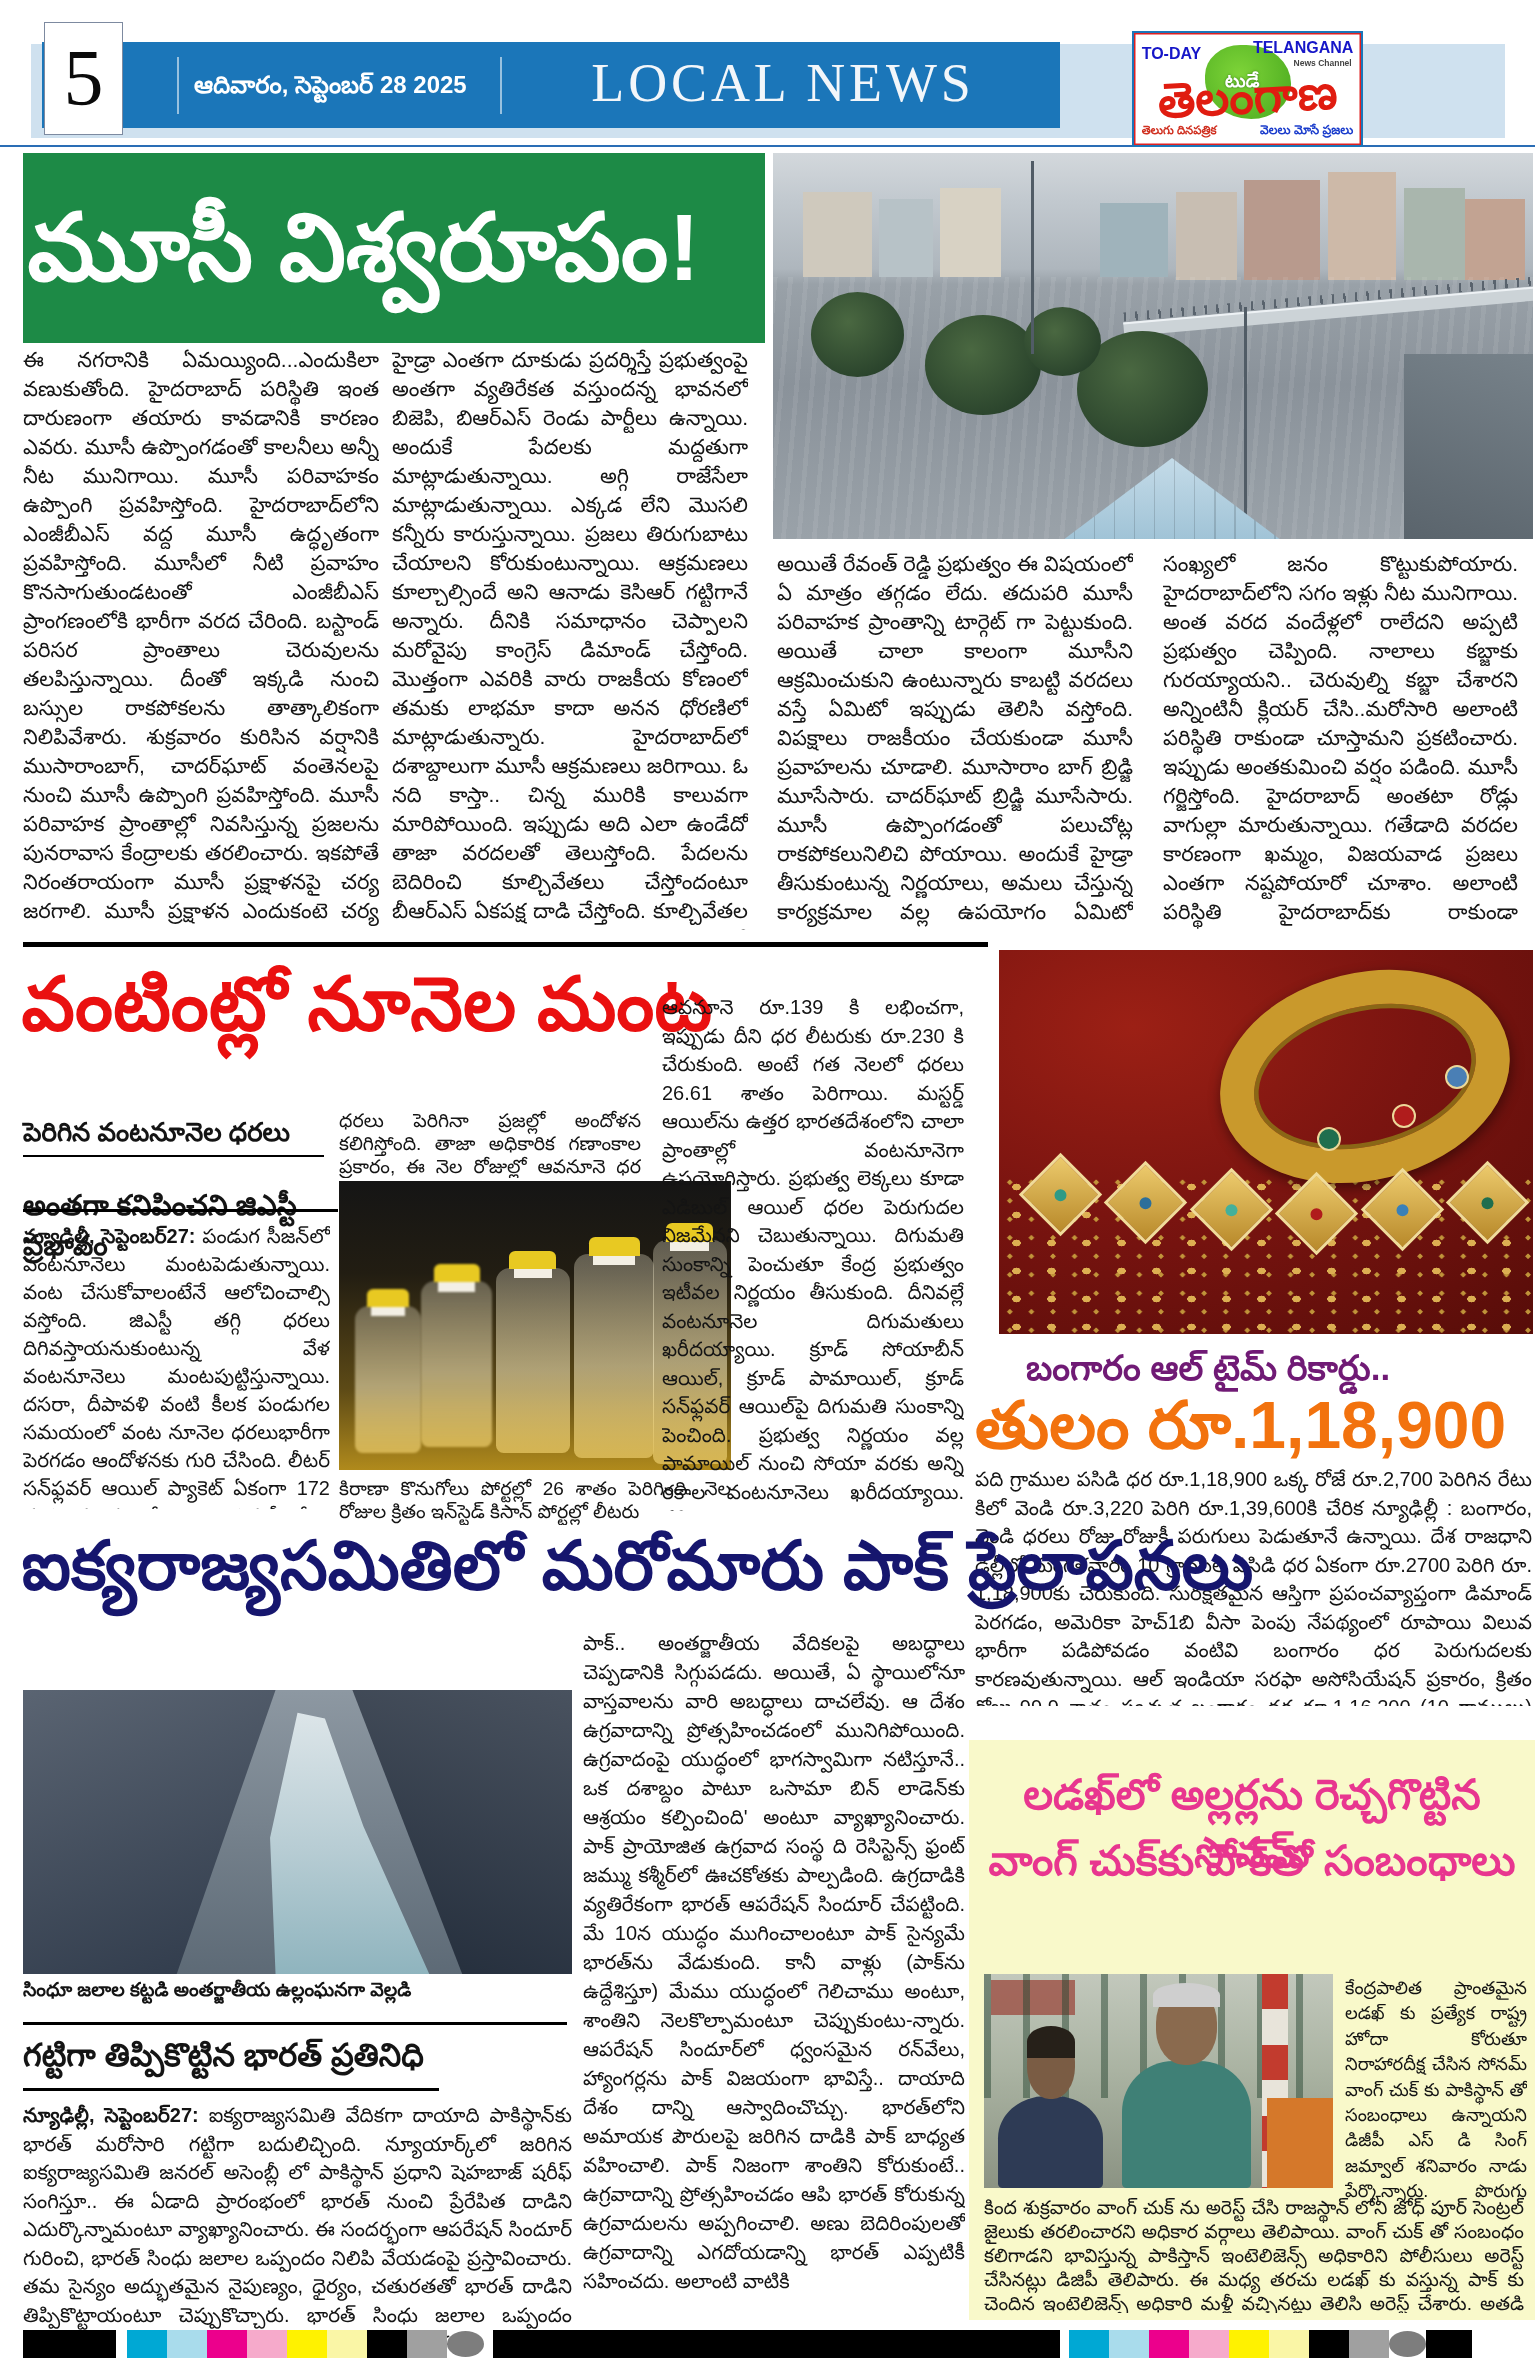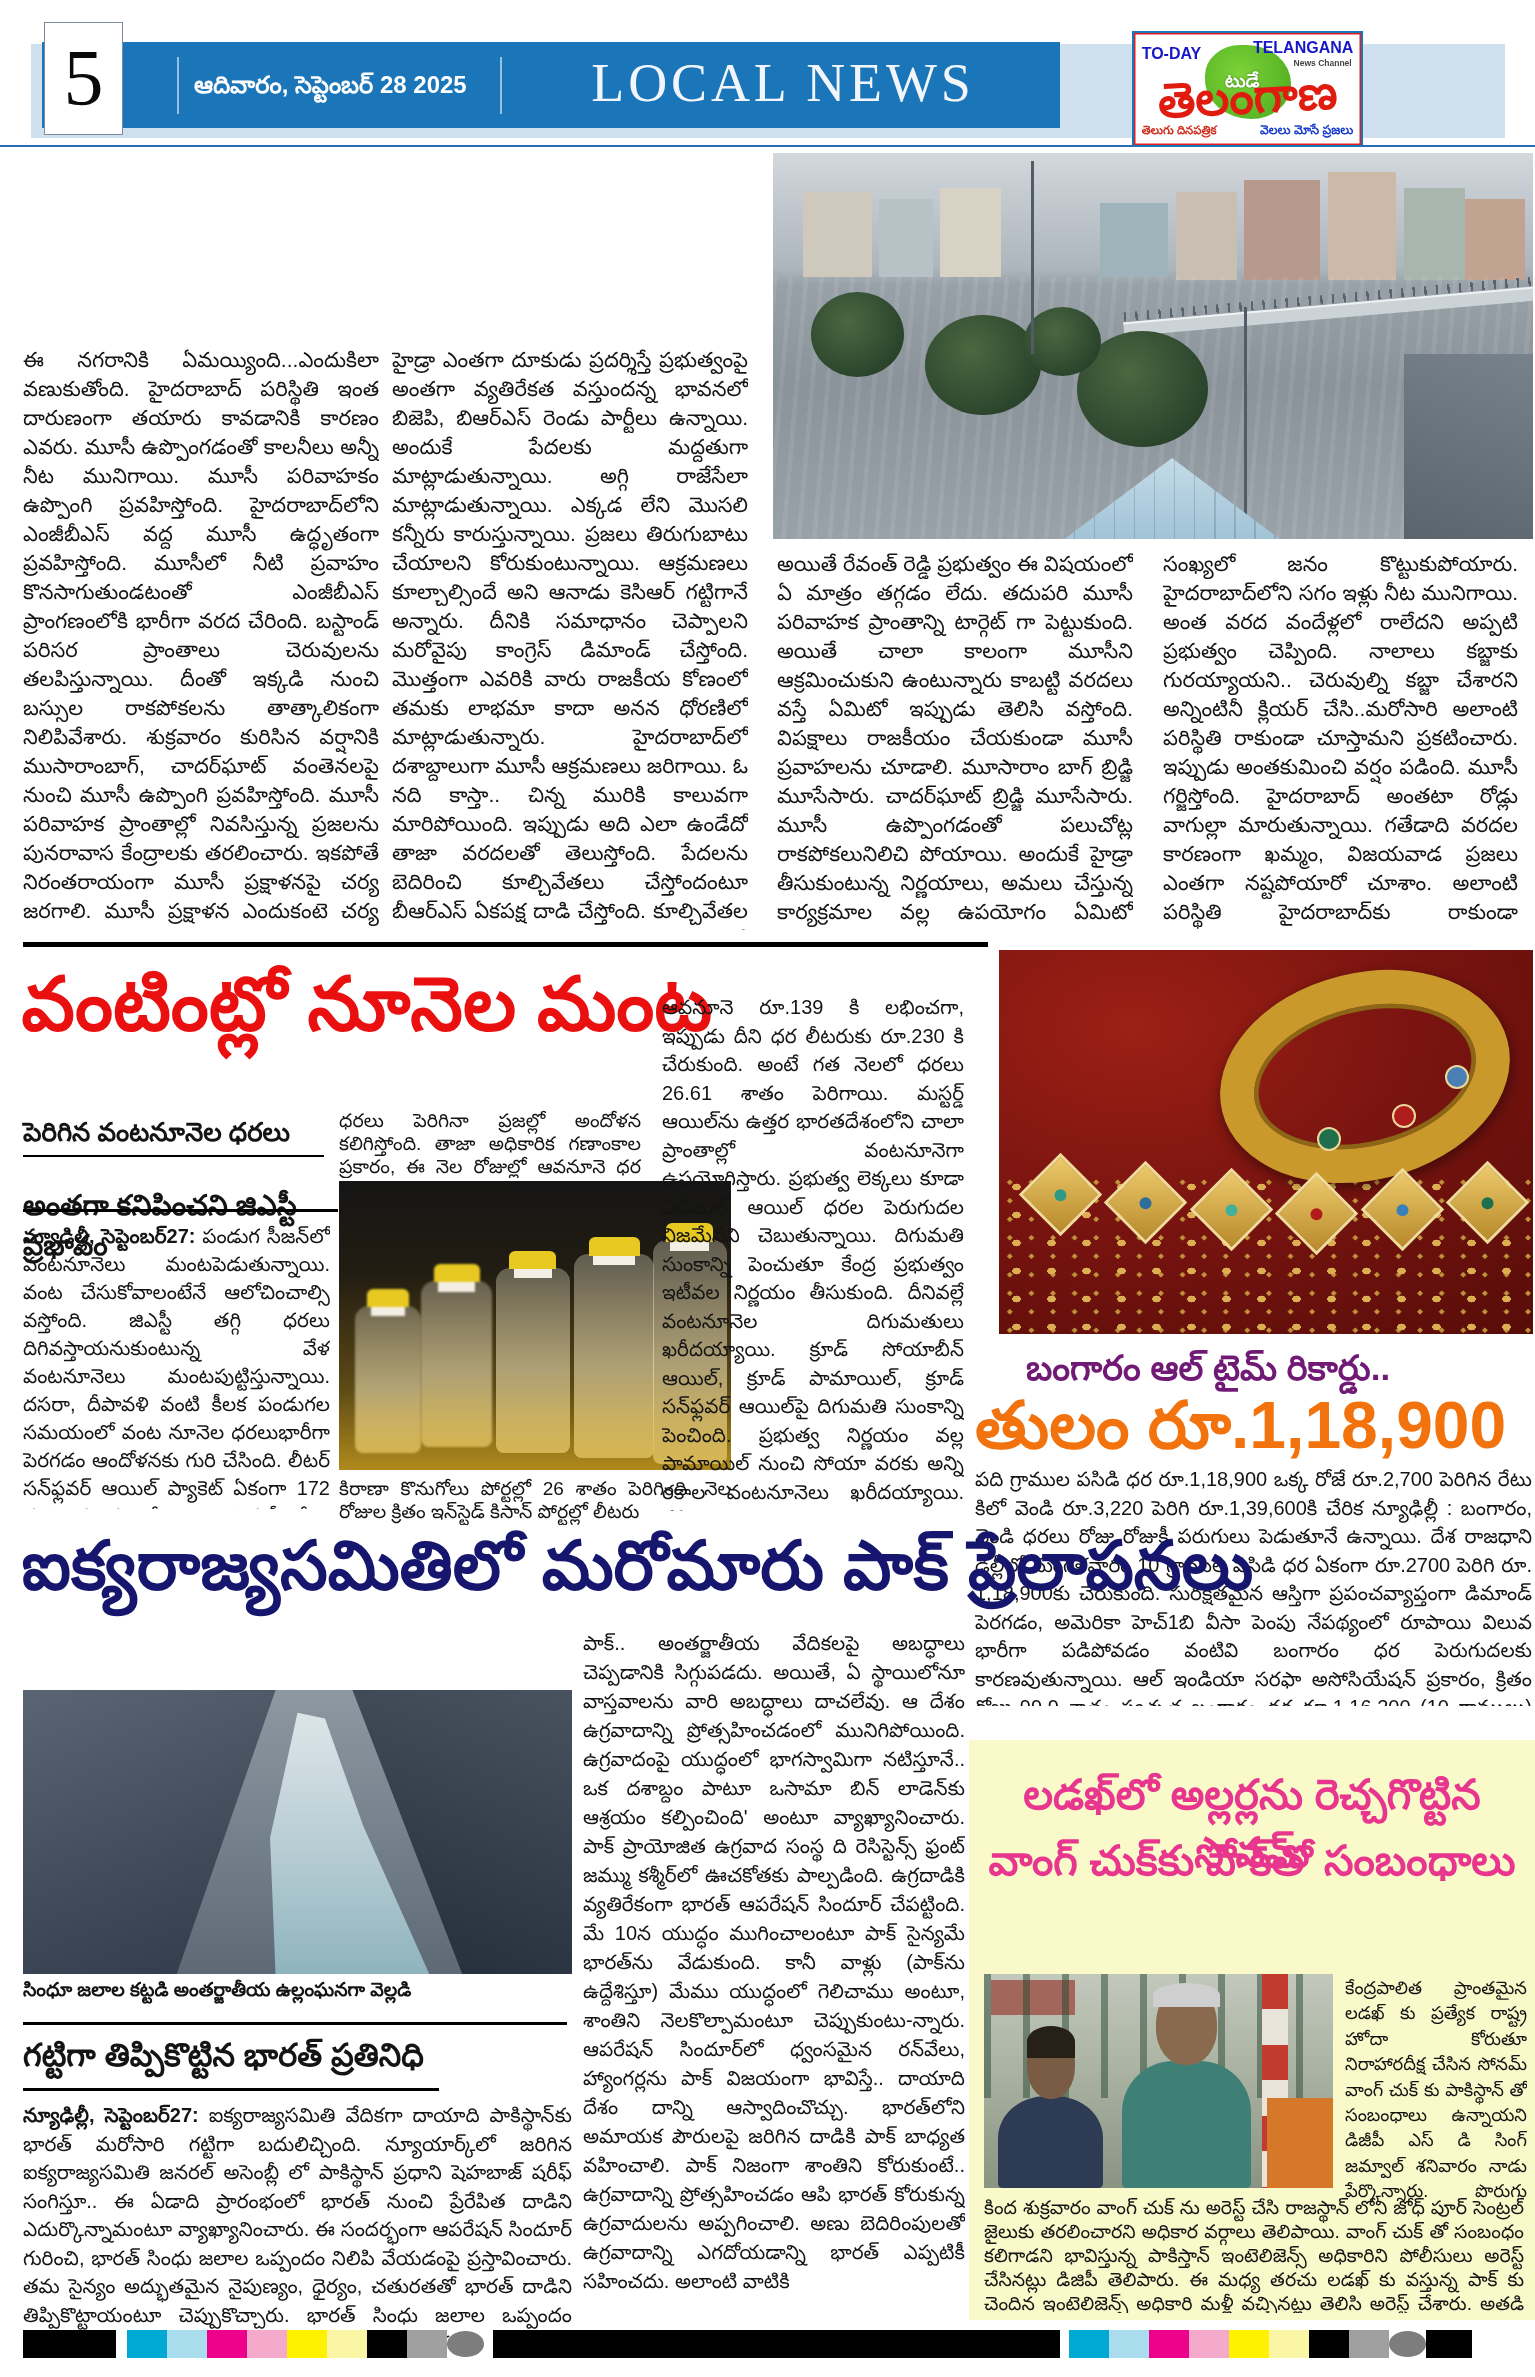--- a/index.html
+++ b/index.html
@@ -113,20 +113,23 @@
     <div class="abs map"></div>
     <div class="abs today">TO-DAY</div>
     <div class="abs tg">TELANGANA</div>
     <div class="abs nc">News Channel</div>
     <div class="abs maplabel">టుడే</div>
     <div class="abs script">తెలంగాణ</div>
     <div class="abs tagl">తెలుగు దినపత్రిక</div>
     <div class="abs tagr">వెలలు మోసే ప్రజలు</div>
   </div>
 
+  <div class="abs greenbox">
+    <h1>మూసీ విశ్వరూపం!</h1>
+  </div>
 
   <div class="photo abs ph-musi">
     <div class="abs bldg" style="left:4%;width:9%;background:#cfc9bd;"></div>
     <div class="abs bldg" style="left:14%;width:7%;top:12%;height:20%;background:#b7c2c7;"></div>
     <div class="abs bldg" style="left:22%;width:8%;top:9%;height:23%;background:#d8d2c4;"></div>
     <div class="abs bldg" style="left:43%;width:9%;top:13%;height:19%;background:#9fb3bb;"></div>
     <div class="abs bldg" style="left:53%;width:8%;top:10%;height:23%;background:#c8beb2;"></div>
     <div class="abs bldg" style="left:62%;width:10%;top:7%;height:26%;background:#b89a8d;"></div>
     <div class="abs bldg" style="left:73%;width:9%;top:5%;height:28%;background:#cdb9a8;"></div>
     <div class="abs bldg" style="left:83%;width:8%;top:9%;height:24%;background:#a9b6ad;"></div>

